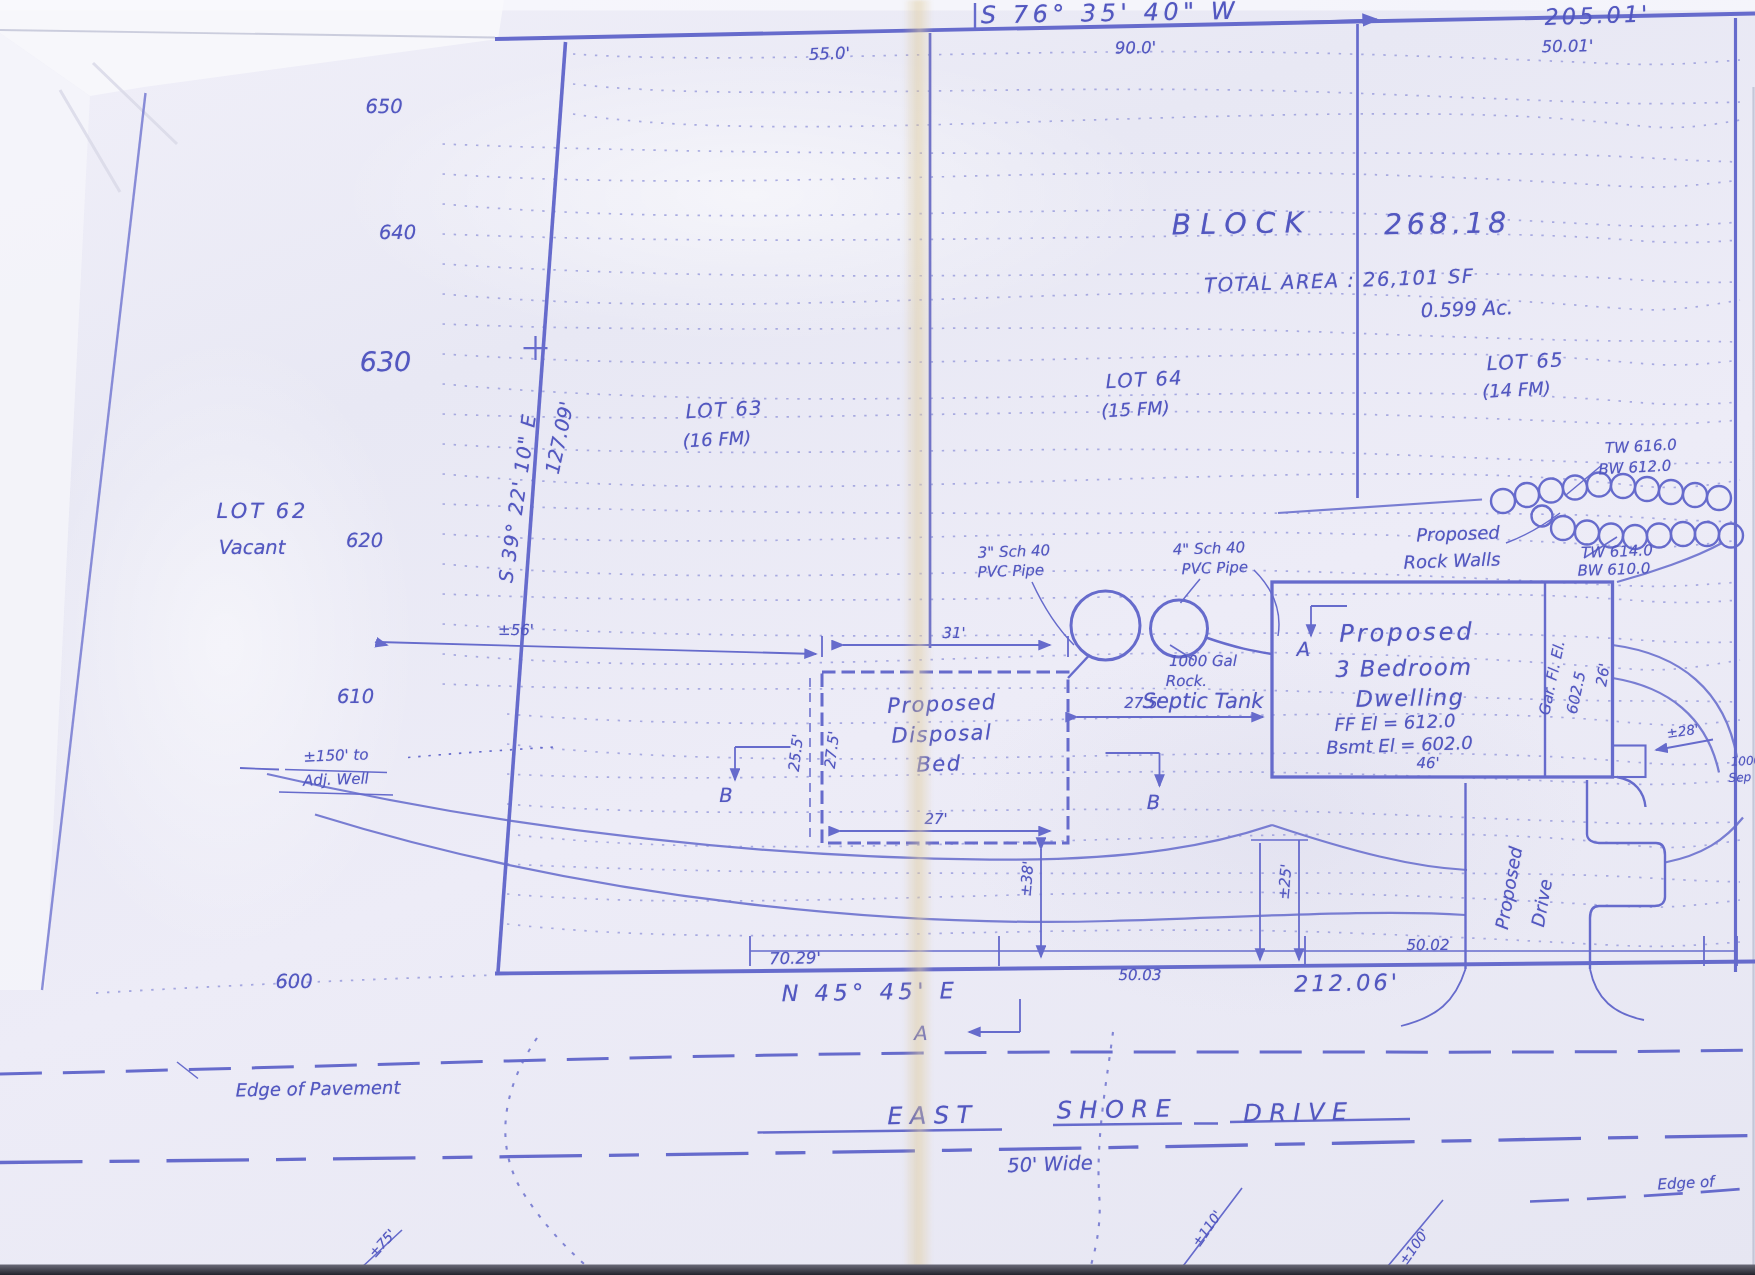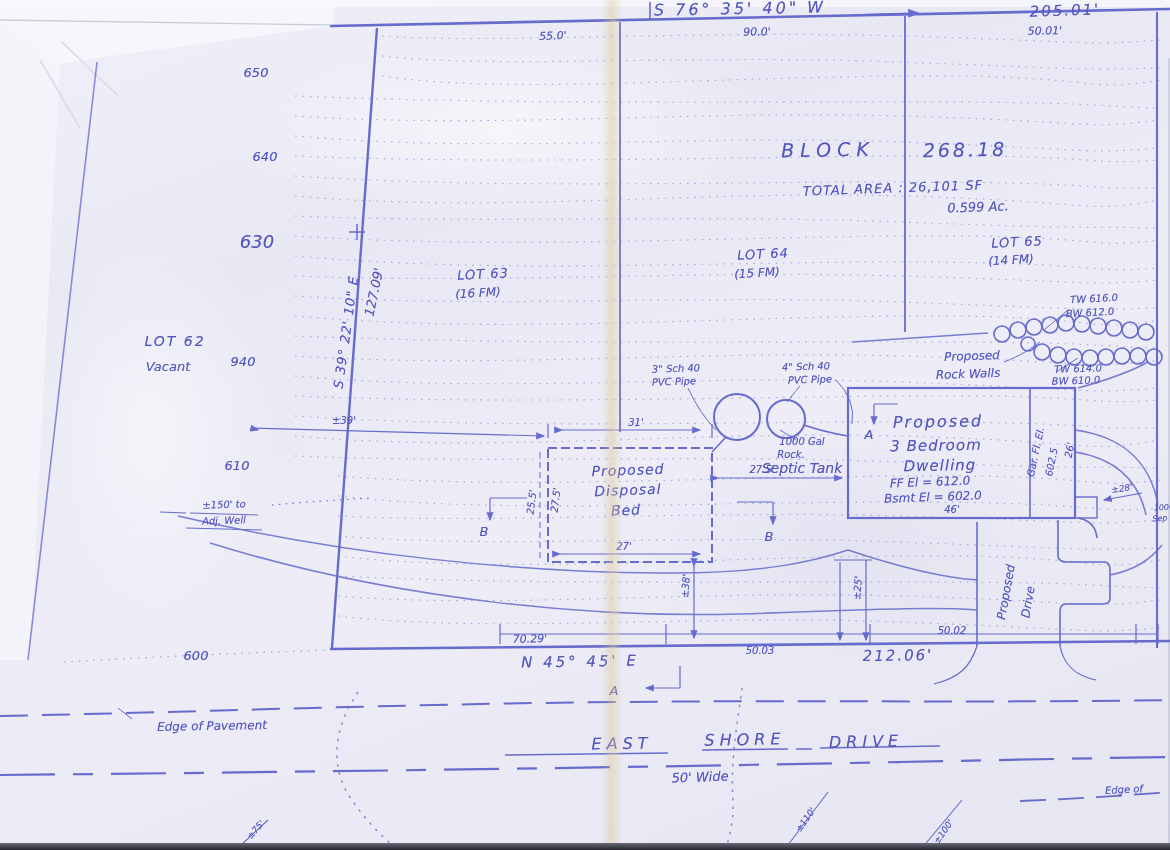--- a/index.html
+++ b/index.html
@@ -190,21 +190,21 @@
 
   <div id="labels">
       <span class="lbl" style="left: 740px; top: 9px; font-size: 16px; letter-spacing: 3px; transform: translate(-50%, -50%) rotate(-1deg);">S 76° 35' 40" W</span>
       <span class="lbl" style="left: 1065px; top: 11px; font-size: 15px; letter-spacing: 2px; transform: translate(-50%, -50%) rotate(-2deg);">205.01'</span>
       <span class="lbl" style="left: 553px; top: 36px; font-size: 11px; letter-spacing: 0px; transform: translate(-50%, -50%) rotate(-2deg);">55.0'</span>
       <span class="lbl" style="left: 757px; top: 32px; font-size: 11px; letter-spacing: 0px; transform: translate(-50%, -50%) rotate(-1deg);">90.0'</span>
       <span class="lbl" style="left: 1045px; top: 31px; font-size: 11px; letter-spacing: 0px; transform: translate(-50%, -50%) rotate(-1deg);">50.01'</span>
       <span class="lbl" style="left: 256px; top: 72px; font-size: 13px; letter-spacing: 0px; transform: translate(-50%, -50%) rotate(0deg);">650</span>
       <span class="lbl" style="left: 265px; top: 156px; font-size: 13px; letter-spacing: 0px; transform: translate(-50%, -50%) rotate(0deg);">640</span>
       <span class="lbl" style="left: 257px; top: 242px; font-size: 18px; letter-spacing: 0px; transform: translate(-50%, -50%) rotate(0deg);">630</span>
-      <span class="lbl" style="left: 243px; top: 361px; font-size: 13px; letter-spacing: 0px; transform: translate(-50%, -50%) rotate(0deg);">940</span>
+      <span class="lbl" style="left: 243px; top: 361px; font-size: 13px; letter-spacing: 0px; transform: translate(-50%, -50%) rotate(0deg);">620</span>
       <span class="lbl" style="left: 237px; top: 465px; font-size: 13px; letter-spacing: 0px; transform: translate(-50%, -50%) rotate(0deg);">610</span>
       <span class="lbl" style="left: 196px; top: 655px; font-size: 13px; letter-spacing: 0px; transform: translate(-50%, -50%) rotate(0deg);">600</span>
       <span class="lbl" style="left: 175px; top: 341px; font-size: 14px; letter-spacing: 2px; transform: translate(-50%, -50%) rotate(0deg);">LOT 62</span>
       <span class="lbl" style="left: 168px; top: 366px; font-size: 13px; letter-spacing: 0px; transform: translate(-50%, -50%) rotate(0deg);">Vacant</span>
       <span class="lbl" style="left: 346px; top: 332px; font-size: 13px; letter-spacing: 1px; transform: translate(-50%, -50%) rotate(-82deg);">S 39° 22' 10" E</span>
       <span class="lbl" style="left: 374px; top: 292px; font-size: 13px; letter-spacing: 0px; transform: translate(-50%, -50%) rotate(-78deg);">127.09'</span>
       <span class="lbl" style="left: 483px; top: 274px; font-size: 13px; letter-spacing: 1px; transform: translate(-50%, -50%) rotate(-3deg);">LOT 63</span>
       <span class="lbl" style="left: 478px; top: 293px; font-size: 12px; letter-spacing: 0px; transform: translate(-50%, -50%) rotate(-3deg);">(16 FM)</span>
       <span class="lbl" style="left: 763px; top: 254px; font-size: 13px; letter-spacing: 1px; transform: translate(-50%, -50%) rotate(-3deg);">LOT 64</span>
       <span class="lbl" style="left: 757px; top: 273px; font-size: 12px; letter-spacing: 0px; transform: translate(-50%, -50%) rotate(-3deg);">(15 FM)</span>
@@ -220,21 +220,21 @@
       <span class="lbl" style="left: 1090px; top: 313px; font-size: 10px; letter-spacing: 0px; transform: translate(-50%, -50%) rotate(-3deg);">BW 612.0</span>
       <span class="lbl" style="left: 1078px; top: 369px; font-size: 10px; letter-spacing: 0px; transform: translate(-50%, -50%) rotate(-2deg);">TW 614.0</span>
       <span class="lbl" style="left: 1076px; top: 381px; font-size: 10px; letter-spacing: 0px; transform: translate(-50%, -50%) rotate(-2deg);">BW 610.0</span>
       <span class="lbl" style="left: 676px; top: 369px; font-size: 10px; letter-spacing: 0px; transform: translate(-50%, -50%) rotate(-2deg);">3" Sch 40</span>
       <span class="lbl" style="left: 674px; top: 382px; font-size: 10px; letter-spacing: 0px; transform: translate(-50%, -50%) rotate(-2deg);">PVC Pipe</span>
       <span class="lbl" style="left: 806px; top: 367px; font-size: 10px; letter-spacing: 0px; transform: translate(-50%, -50%) rotate(-2deg);">4" Sch 40</span>
       <span class="lbl" style="left: 810px; top: 380px; font-size: 10px; letter-spacing: 0px; transform: translate(-50%, -50%) rotate(-2deg);">PVC Pipe</span>
       <span class="lbl" style="left: 802px; top: 442px; font-size: 10px; letter-spacing: 0px; transform: translate(-50%, -50%) rotate(0deg);">1000 Gal</span>
       <span class="lbl" style="left: 791px; top: 455px; font-size: 10px; letter-spacing: 0px; transform: translate(-50%, -50%) rotate(0deg);">Rock.</span>
       <span class="lbl" style="left: 802px; top: 468px; font-size: 14px; letter-spacing: 0px; transform: translate(-50%, -50%) rotate(0deg);">Septic Tank</span>
-      <span class="lbl" style="left: 344px; top: 421px; font-size: 10px; letter-spacing: 0px; transform: translate(-50%, -50%) rotate(0deg);">±39'</span>
+      <span class="lbl" style="left: 344px; top: 421px; font-size: 10px; letter-spacing: 0px; transform: translate(-50%, -50%) rotate(0deg);">±56'</span>
       <span class="lbl" style="left: 628px; top: 423px; font-size: 10px; letter-spacing: 0px; transform: translate(-50%, -50%) rotate(0deg); padding-left: 16px;">31'</span>
       <span class="lbl" style="left: 532px; top: 502px; font-size: 10px; letter-spacing: 0px; transform: translate(-50%, -50%) rotate(-83deg);">25.5'</span>
       <span class="lbl" style="left: 556px; top: 500px; font-size: 10px; letter-spacing: 0px; transform: translate(-50%, -50%) rotate(-83deg);">27.5'</span>
       <span class="lbl" style="left: 628px; top: 470px; font-size: 14px; letter-spacing: 1px; transform: translate(-50%, -50%) rotate(-2deg);">Proposed</span>
       <span class="lbl" style="left: 628px; top: 490px; font-size: 14px; letter-spacing: 1px; transform: translate(-50%, -50%) rotate(-2deg);">Disposal</span>
       <span class="lbl" style="left: 626px; top: 510px; font-size: 14px; letter-spacing: 1px; transform: translate(-50%, -50%) rotate(-2deg);">Bed</span>
       <span class="lbl" style="left: 762px; top: 470px; font-size: 10px; letter-spacing: 0px; transform: translate(-50%, -50%) rotate(0deg);">27.5'</span>
       <span class="lbl" style="left: 624px; top: 547px; font-size: 10px; letter-spacing: 0px; transform: translate(-50%, -50%) rotate(0deg);">27'</span>
       <span class="lbl" style="left: 484px; top: 531px; font-size: 13px; letter-spacing: 0px; transform: translate(-50%, -50%) rotate(0deg);">B</span>
       <span class="lbl" style="left: 769px; top: 536px; font-size: 13px; letter-spacing: 0px; transform: translate(-50%, -50%) rotate(0deg);">B</span>

